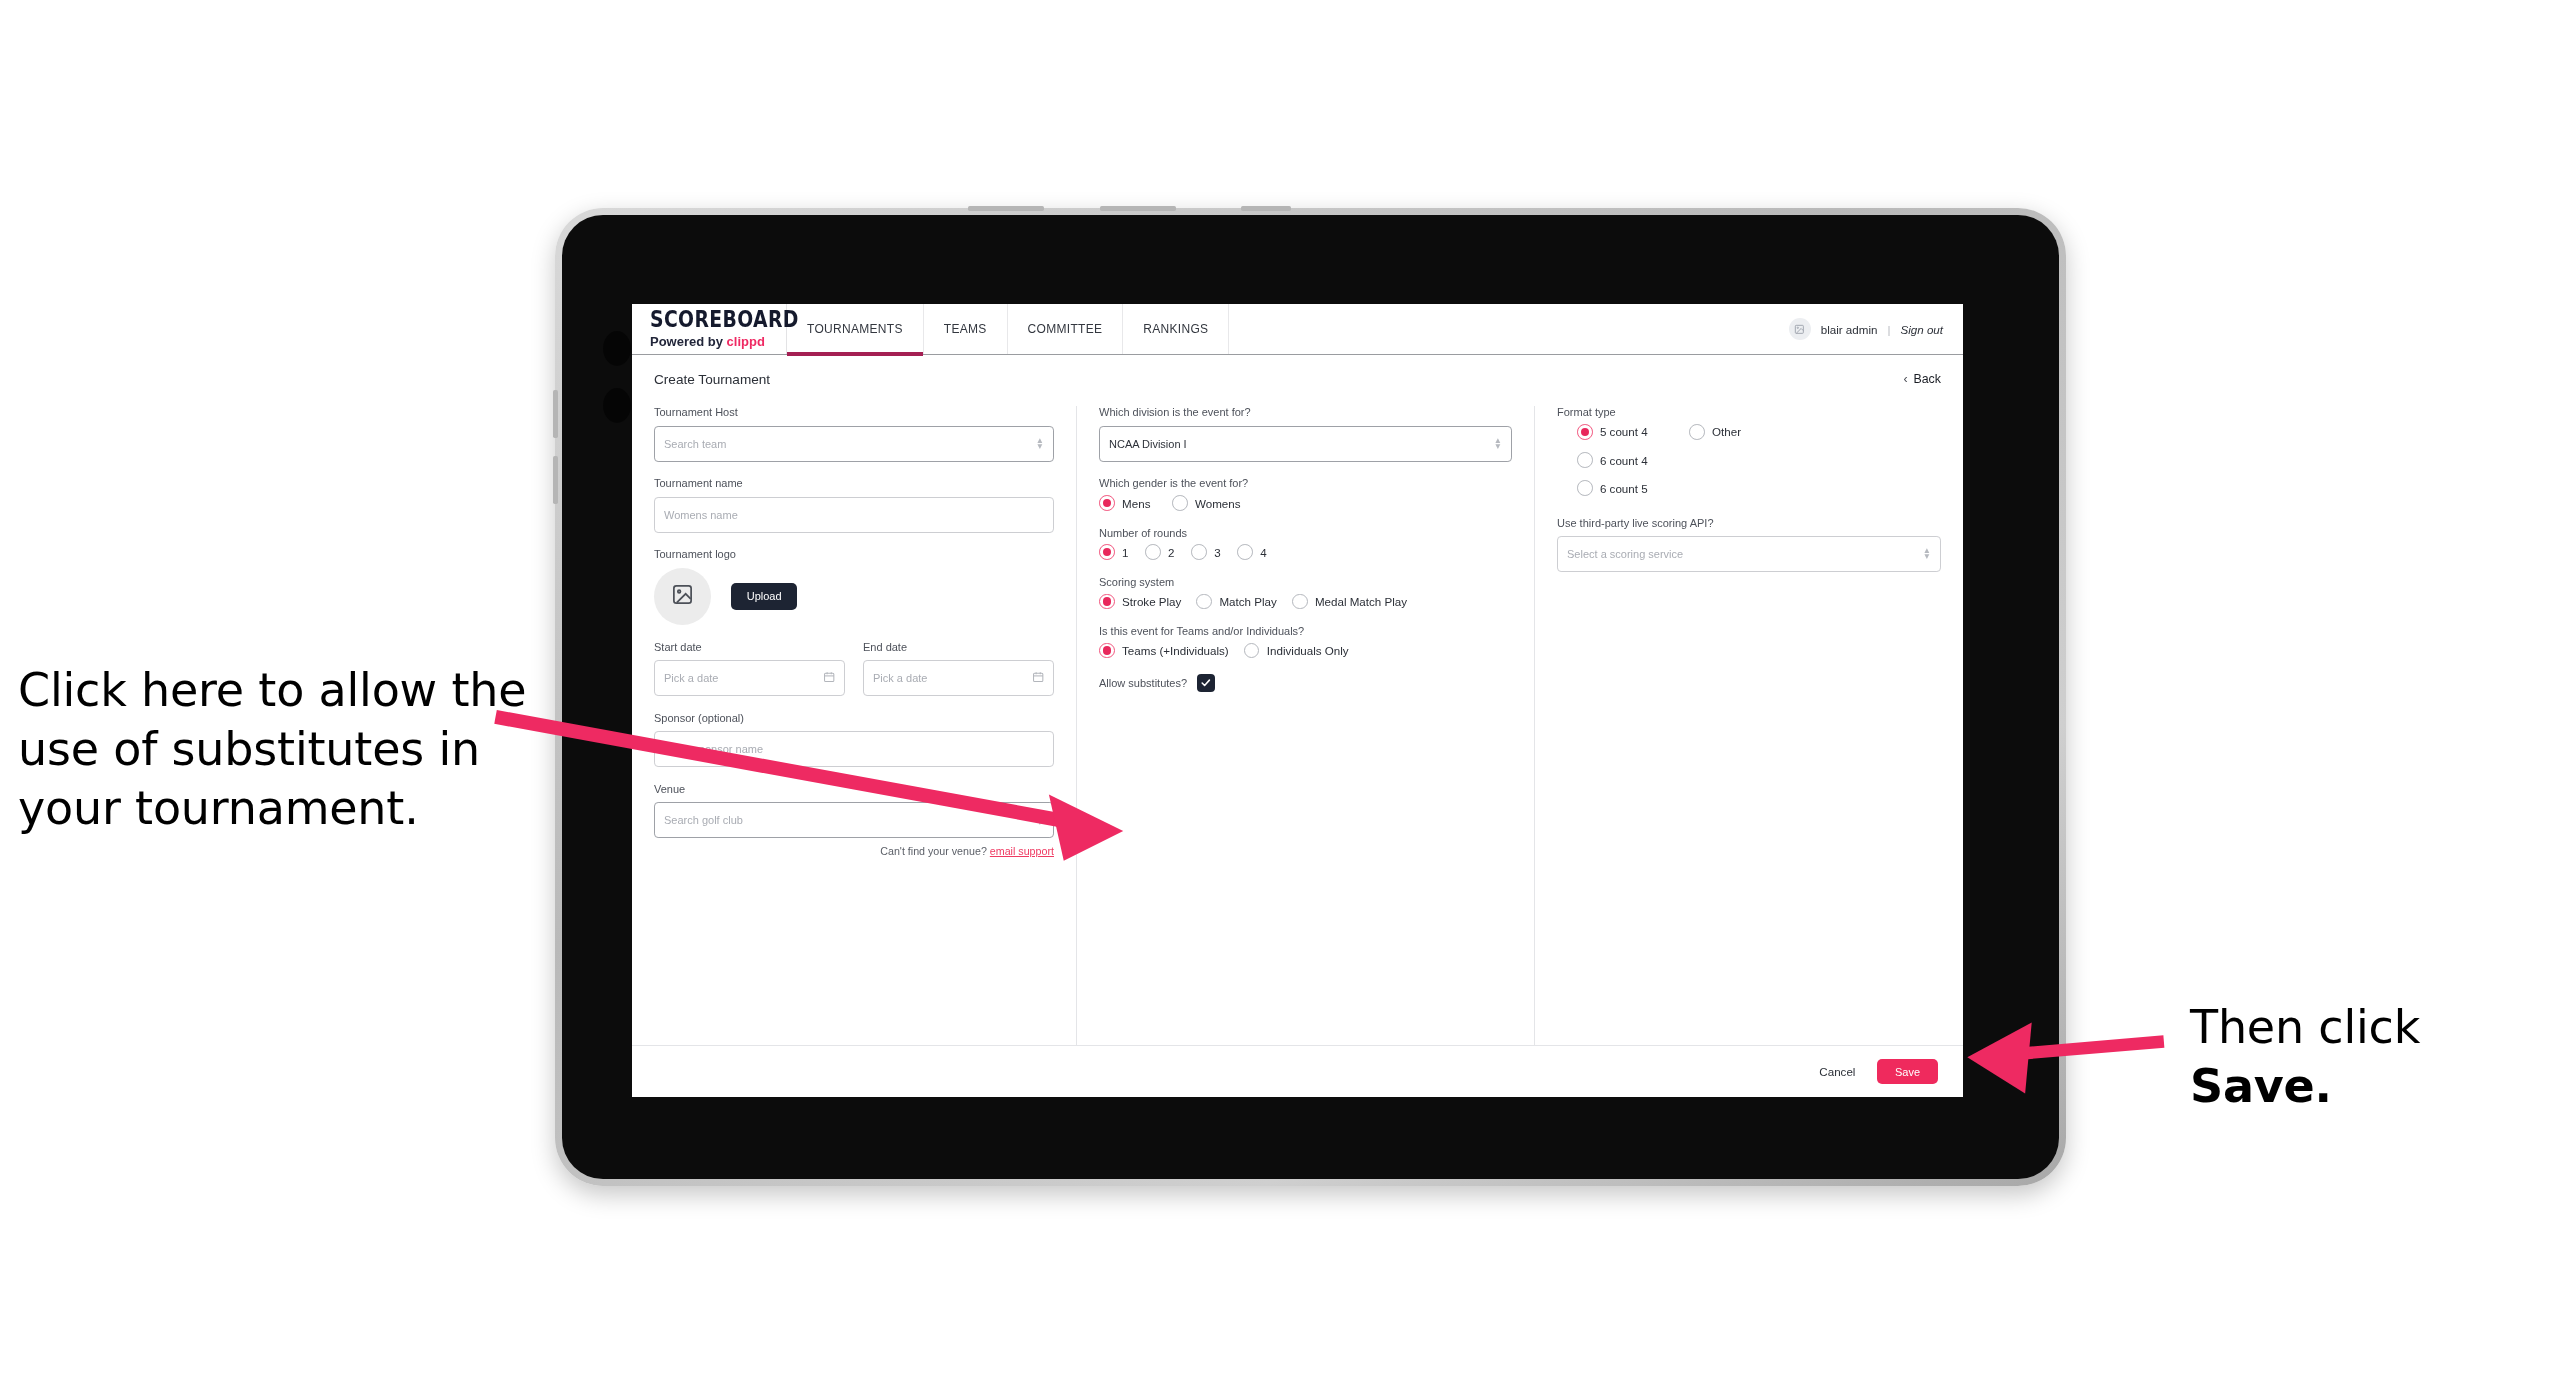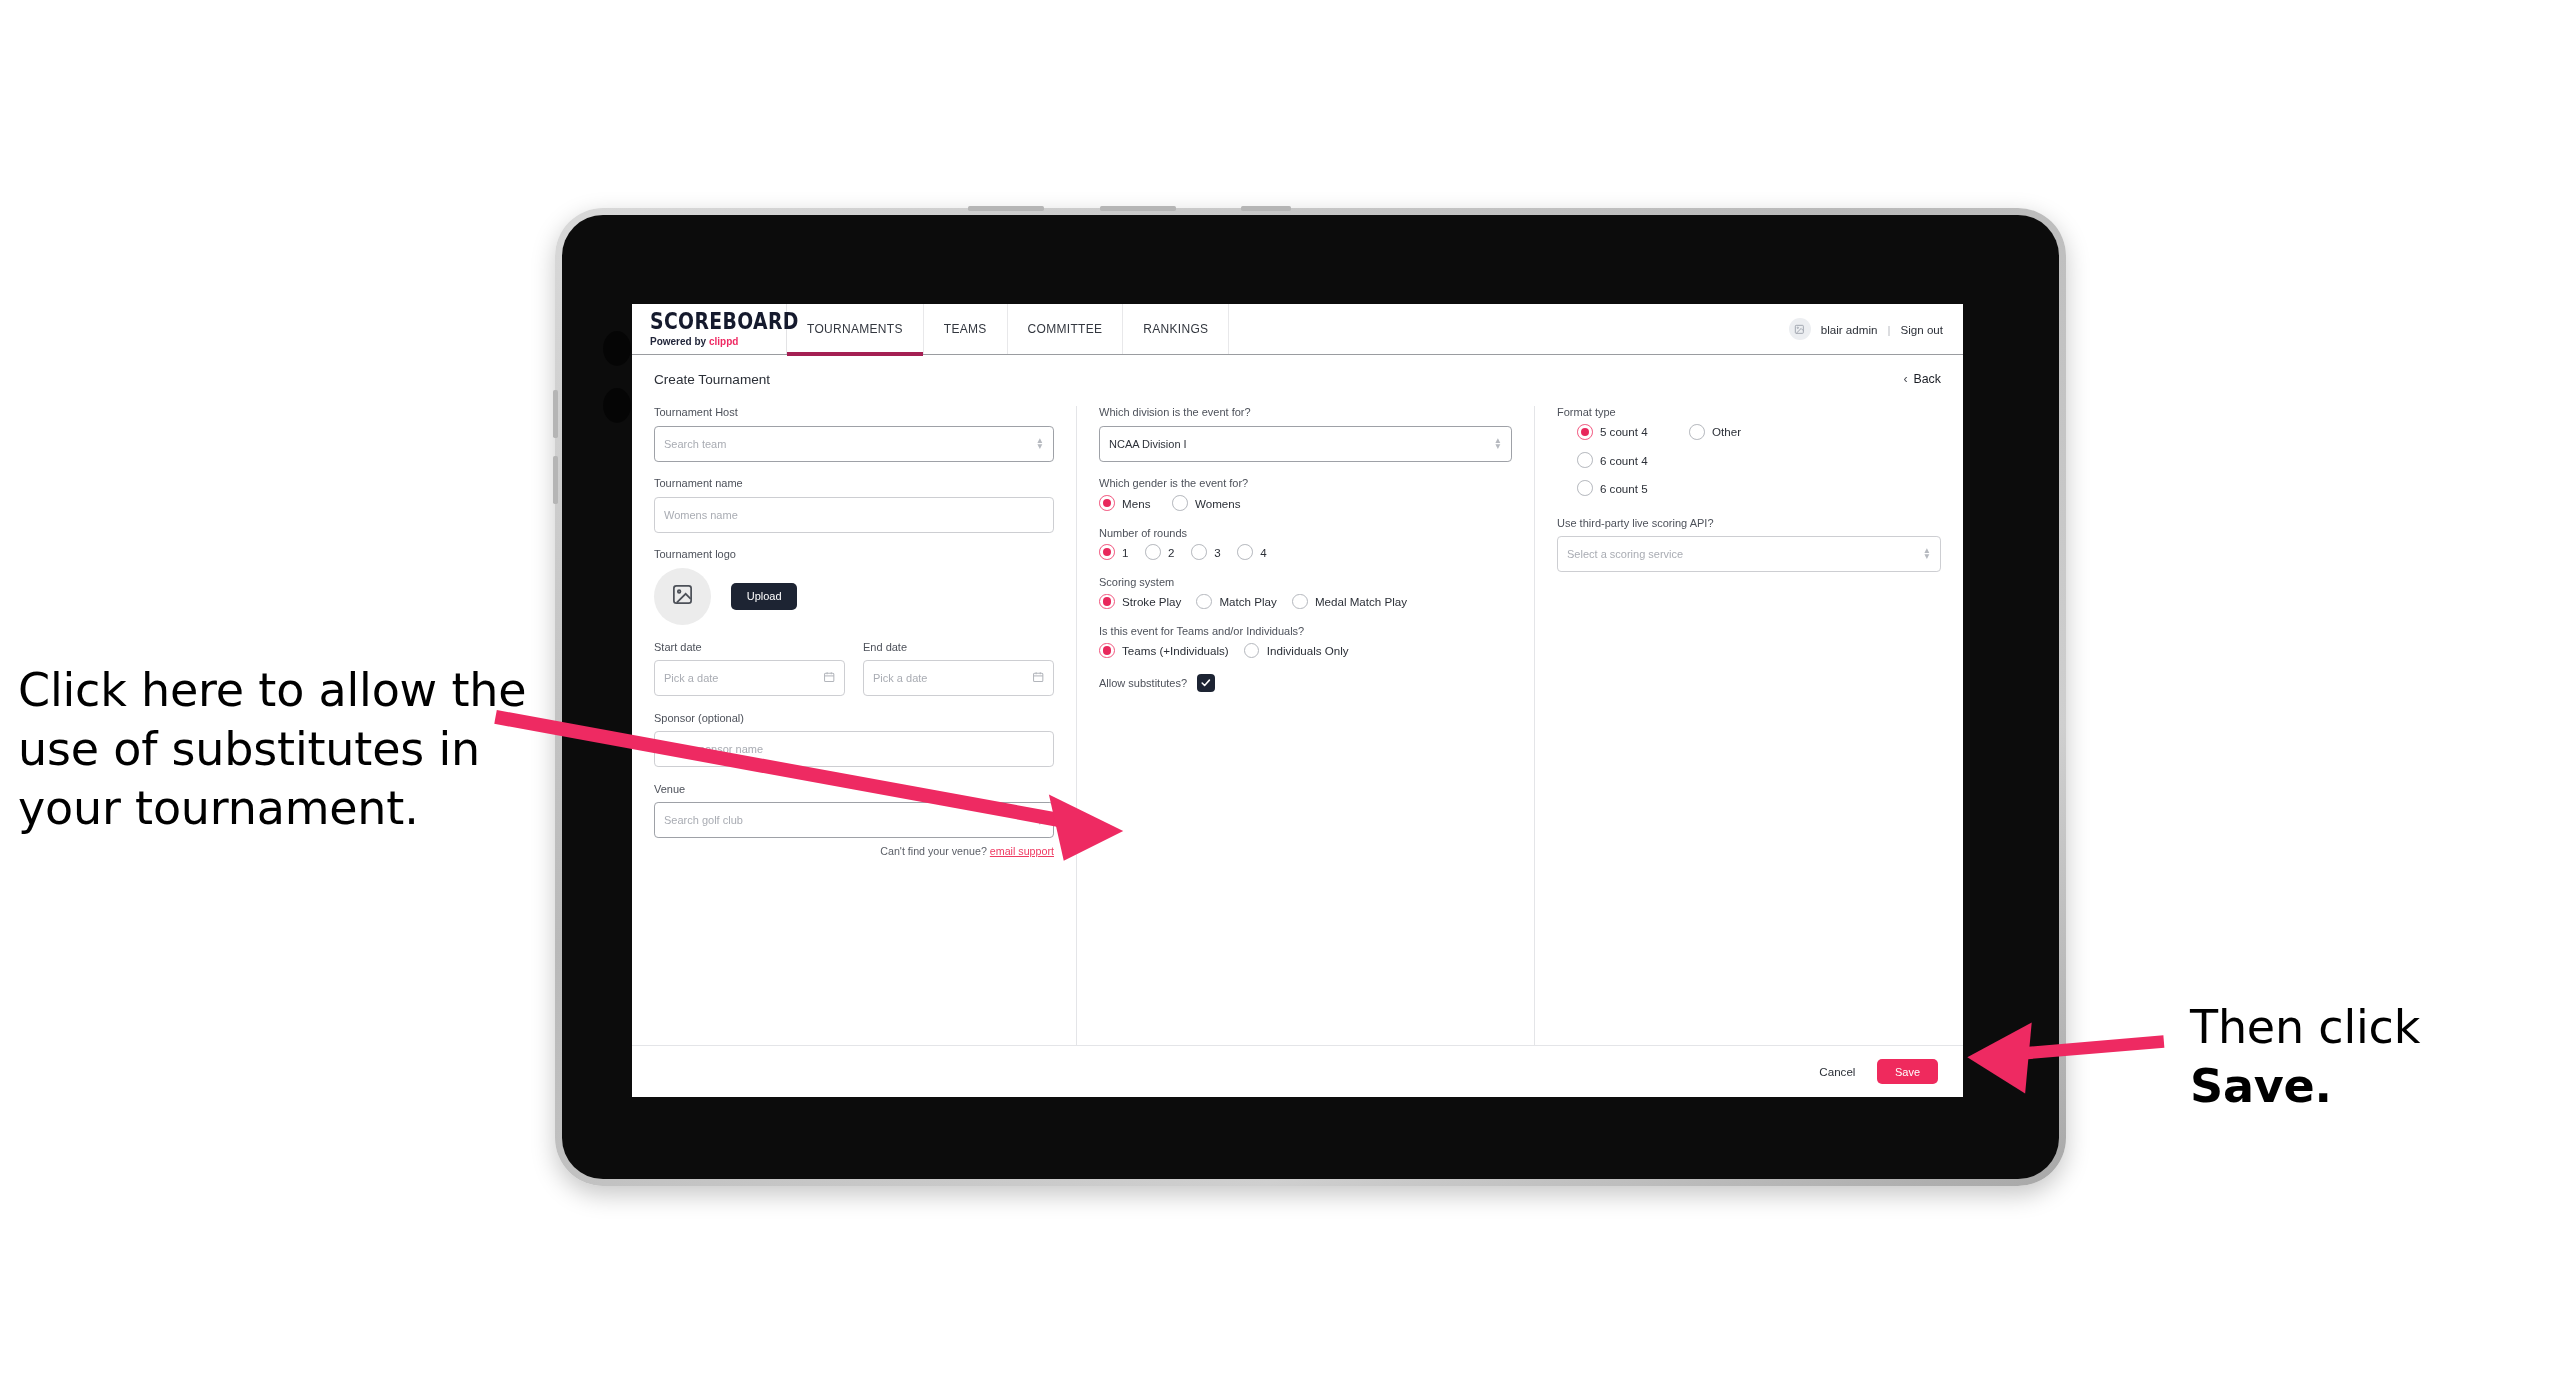--- a/index.html
+++ b/index.html
@@ -54,21 +54,21 @@
     position: relative;
   }
   .brand { width: 155px; display:flex; flex-direction:column; justify-content:center;
            padding-left:18px; border-right:0.8px solid #e3e3e5; }
   .brand-main {
     font-family: "DejaVu Sans", sans-serif;
     font-weight: 700; font-size: 20px; letter-spacing: 0.4px;
     color:#151a2d; line-height:1; transform: scaleY(1.12) scaleX(.94);
     transform-origin: left center;
   }
-  .brand-sub { font-size: 10px; color:#22263a; margin-top:5px; font-weight:600; }
+  .brand-sub { font-size: 13px; color:#22263a; margin-top:5px; font-weight:600; }
   .brand-sub .pink { color:#ef2a63; font-weight:700; }
 
   .navtabs { display:flex; align-items:stretch; }
   .navtab {
     display:flex; align-items:center; padding: 0 20px;
     font-size: 12px; color:#33373f; letter-spacing:0.3px;
     border-right:0.8px solid #e8e8ea; position:relative; cursor:pointer;
     font-family: "Liberation Sans", sans-serif;
   }
   .navtab.active::after {
@@ -77,21 +77,21 @@
   }
   .appbar-right {
     margin-left:auto; display:flex; align-items:center; gap:10px; padding-right:20px;
     font-size:11.6px; color:#2c3038;
   }
   .avatar {
     width:22px; height:22px; border-radius:50%; background:#eceef1;
     display:flex; align-items:center; justify-content:center; color:#9aa0aa;
   }
   .sep-bar { color:#b9bcc2; }
-  .signout { cursor:pointer; }
+  .signout { cursor:pointer;font-style:italic; }
 
   
   .titlerow {
     height: 48px; display:flex; align-items:center;
     padding: 0 22px 0 22px; justify-content:space-between;
   }
   .page-title { font-size:13.6px; color:#2b2f37; }
   .backlink { display:flex; align-items:center; gap:5.8px; font-size:12.4px; color:#1b1e25; cursor:pointer; }
   .backlink .chev { font-size:12.4px; color:#4a4d55; }
 

